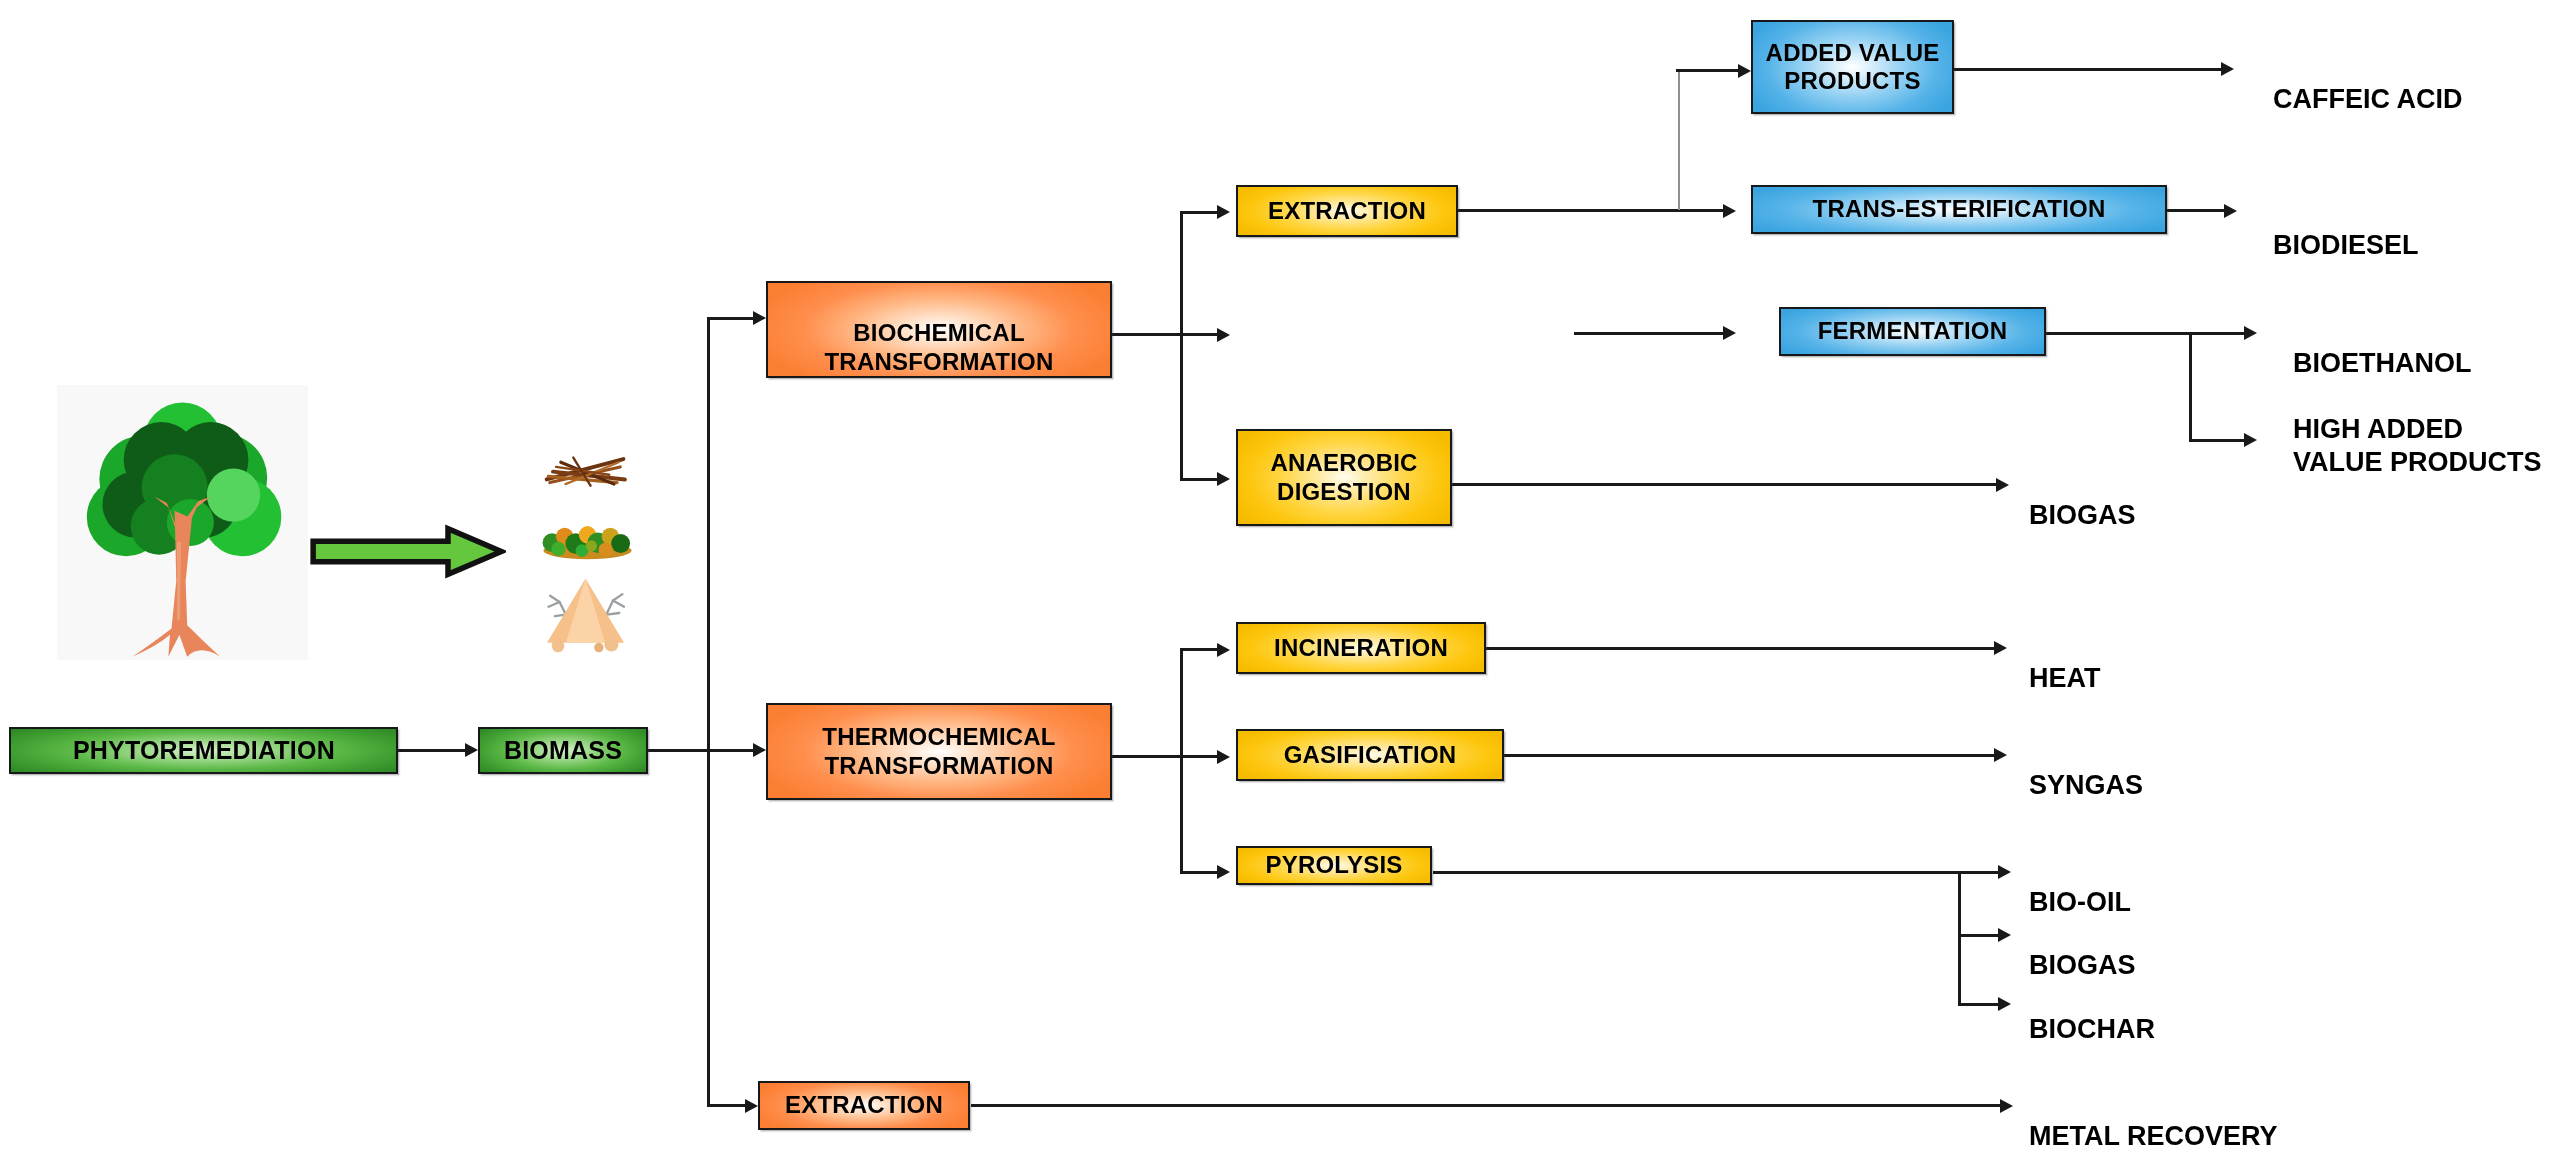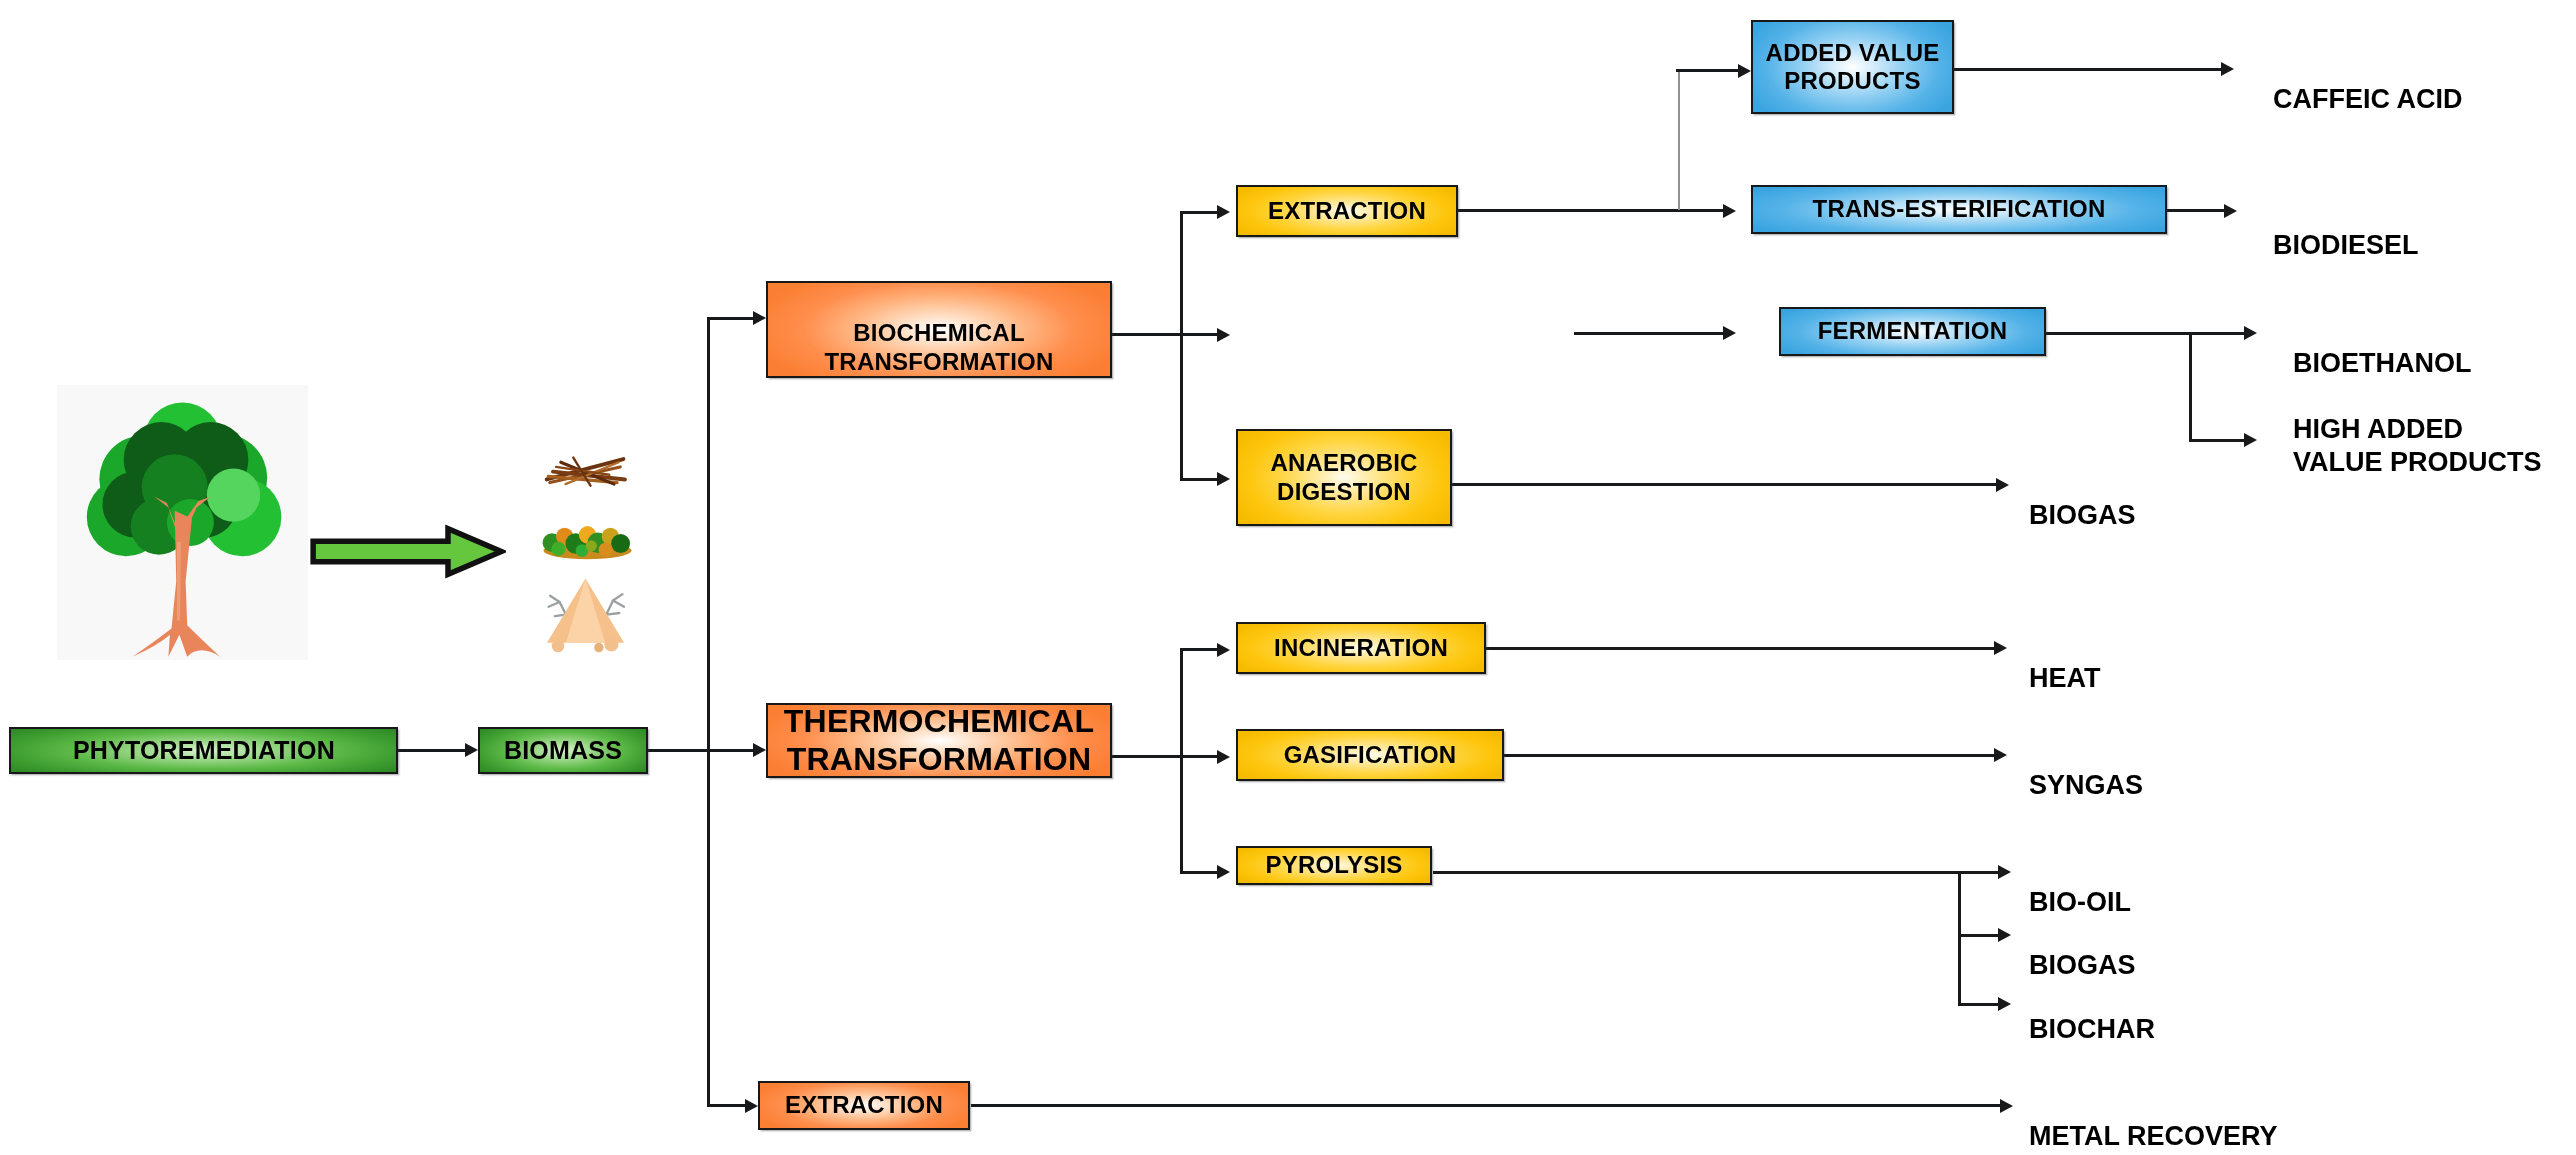--- a/index.html
+++ b/index.html
@@ -160,21 +160,21 @@
   </div>
 
   <div class="hline" style="left:349px;top:749px;width:116px;"></div>
   <div class="arrow" style="left:465px;top:743px;"></div>
 
   <div class="node orange" style="left:766px;top:281px;width:346px;height:97px;font-size:24px;align-items:flex-end;">
     <span>BIOCHEMICAL
 TRANSFORMATION</span>
   </div>
 
-  <div class="node orange" style="left:766px;top:703px;width:346px;height:75px;font-size:32px;">
+  <div class="node orange" style="left:766px;top:703px;width:346px;height:97px;font-size:24px;">
     <span>THERMOCHEMICAL
 TRANSFORMATION</span>
   </div>
 
   <div class="node orange" style="left:758px;top:1081px;width:212px;height:49px;font-size:24px;">
     <span>EXTRACTION</span>
   </div>
 
   <div class="hline" style="left:648px;top:749px;width:63px;"></div>
   <div class="vline" style="left:707px;top:317px;height:790px;"></div>

